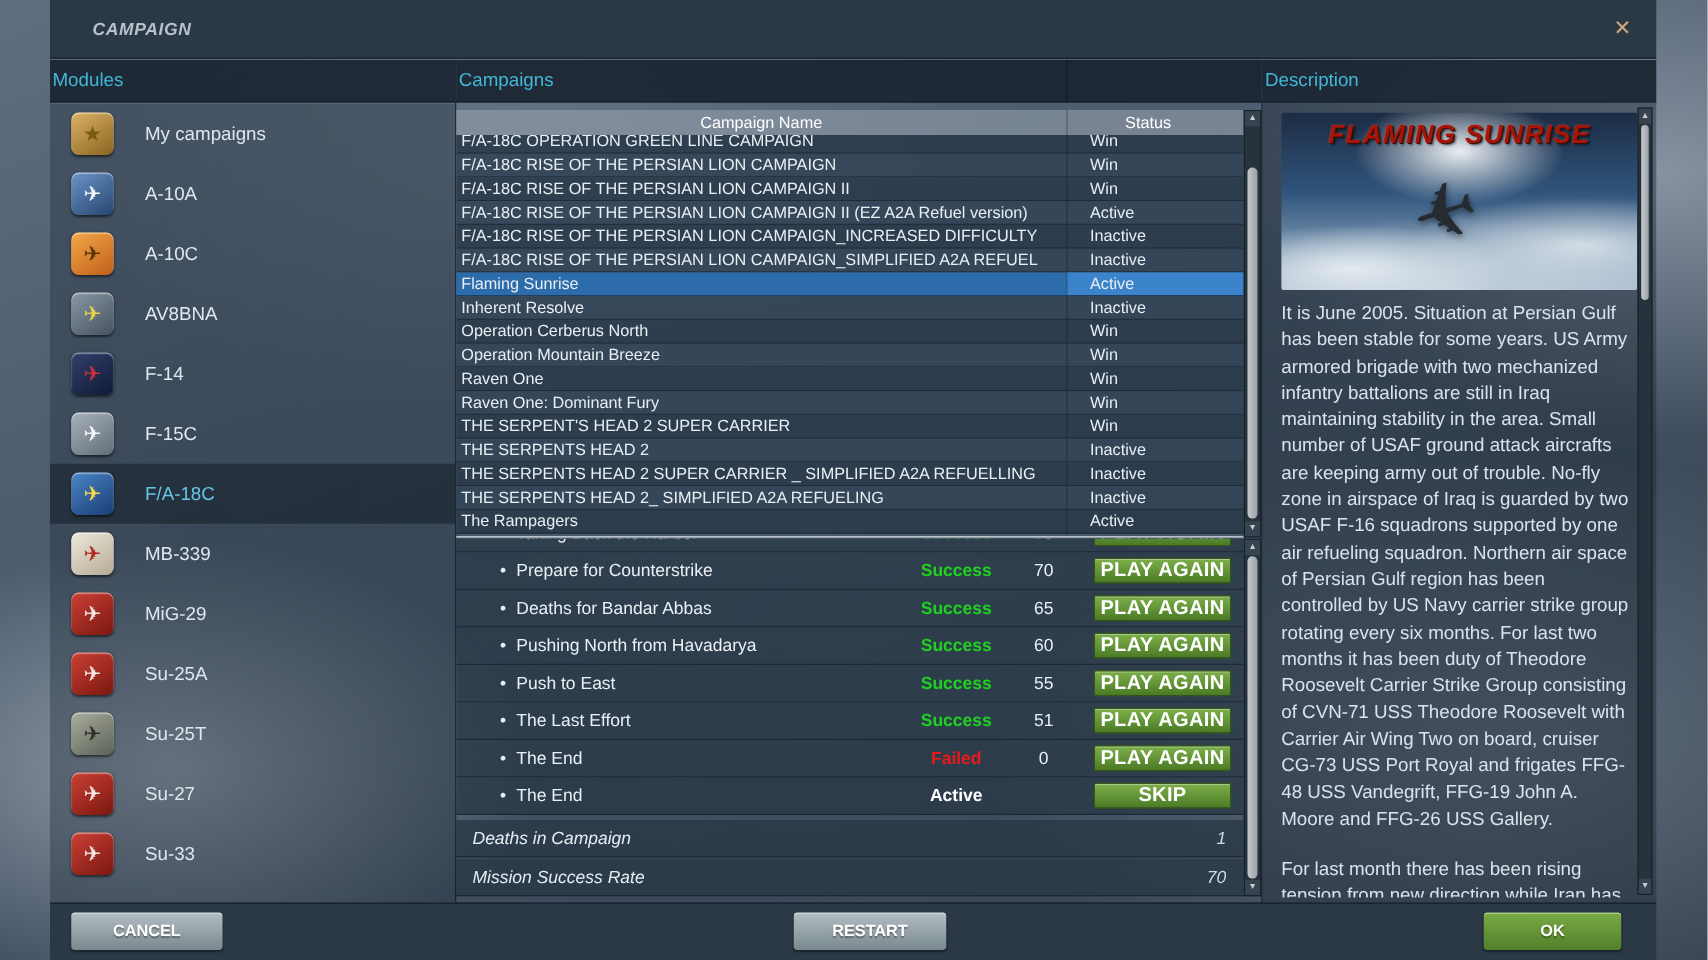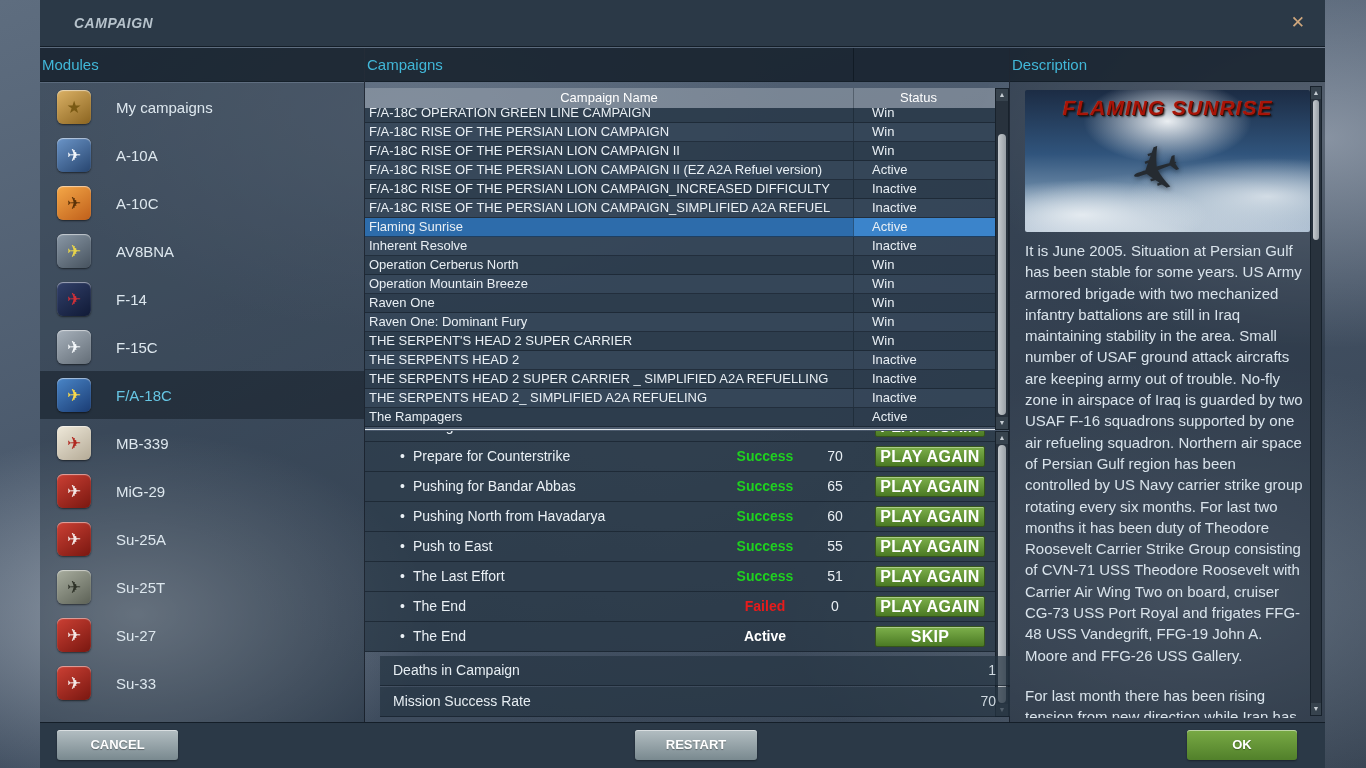--- a/index.html
+++ b/index.html
@@ -71,21 +71,21 @@
   .m-bullet { position:absolute; left:35px; line-height:29px; }
   .m-name { position:absolute; left:48px; line-height:29px; }
   .m-status { position:absolute; left:355px; width:90px; text-align:center; line-height:29px; font-weight:bold; }
   .m-status.success { color:#1fd11f; }
   .m-status.failed { color:#e81b1b; }
   .m-status.active { color:#ffffff; }
   .m-score { position:absolute; left:450px; width:40px; text-align:center; line-height:29px; }
   .m-btn { position:absolute; left:510px; top:4px; width:110px; height:21px; background:linear-gradient(#7db04b,#4b7a24); border:1px solid #35541b; border-radius:2px; color:#fff; font-weight:bold; font-size:16px; text-align:center; line-height:19px; letter-spacing:0.3px; cursor:pointer; box-shadow: inset 0 1px 0 rgba(255,255,255,0.35); }
 
   
-  .stats { position:absolute; left:340px; top:656px; width:630px; }
+  .stats { position:absolute; left:325px; top:656px; width:630px;font-style:italic; }
   .stat-row { position:relative; height:30px; background:rgba(38,52,66,0.72); border-bottom:1px solid rgba(16,26,36,0.55); font-size:14px; color:#e6edf2; margin-bottom:1px; }
   .stat-label { position:absolute; left:13px; line-height:29px; }
   .stat-value { position:absolute; right:14px; line-height:29px; color:#cfd9e0; }
 
   
   .desc-panel { position:absolute; left:970px; top:82px; width:315px; height:640px; background:rgba(30,42,56,0.45); }
   .desc-img { position:absolute; left:15px; top:8px; width:285px; height:142px; border-radius:2px; overflow:hidden;
     background:
       radial-gradient(ellipse 120px 60px at 50% 22%, rgba(245,248,250,0.95), transparent 70%),
       radial-gradient(ellipse 180px 50px at 20% 88%, rgba(235,240,244,0.9), transparent 70%),
@@ -295,21 +295,21 @@
   </div>
       <div class="m-row">
     <span class="m-bullet">•</span>
     <span class="m-name">Prepare for Counterstrike</span>
     <span class="m-status success">Success</span>
     <span class="m-score">70</span>
     <div class="m-btn">PLAY AGAIN</div>
   </div>
       <div class="m-row">
     <span class="m-bullet">•</span>
-    <span class="m-name">Pushing for Bandar Abbas</span>
+    <span class="m-name">Deaths for Bandar Abbas</span>
     <span class="m-status success">Success</span>
     <span class="m-score">65</span>
     <div class="m-btn">PLAY AGAIN</div>
   </div>
       <div class="m-row">
     <span class="m-bullet">•</span>
     <span class="m-name">Pushing North from Havadarya</span>
     <span class="m-status success">Success</span>
     <span class="m-score">60</span>
     <div class="m-btn">PLAY AGAIN</div>

